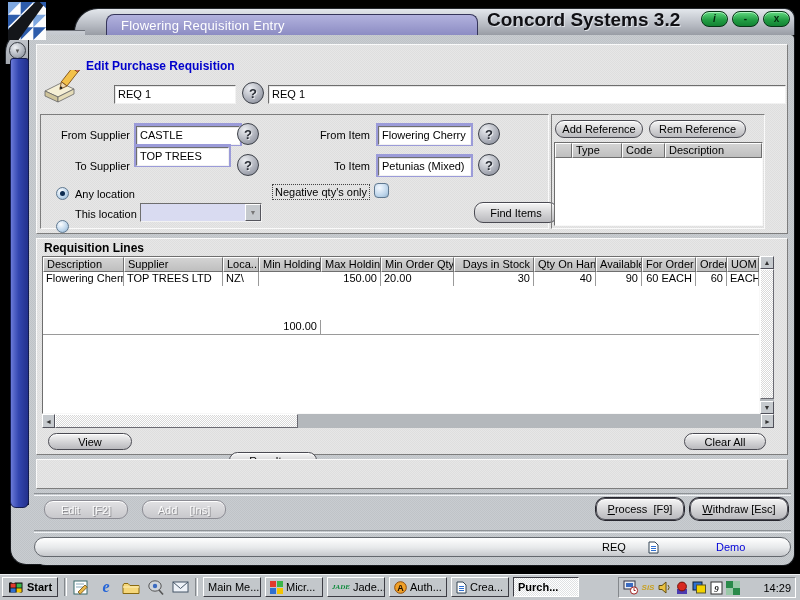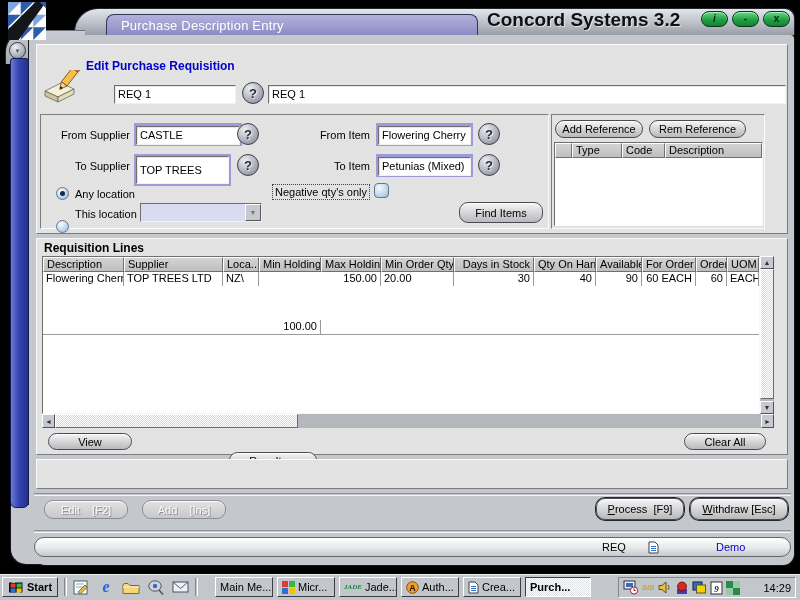--- a/index.html
+++ b/index.html
@@ -92,21 +92,21 @@
     <path d="M30 0 L36 0 L36 6 Z" fill="#2d5cab"></path>
   </svg>
 </div>
 
 <div class="abs circlebtn" style="left:9px; top:42px;">
     <span>▼</span>
   </div>
 <div class="abs bluebar" style="left:10px; top:58px; width:19px; height:450px;"></div>
 
 <div class="abs tab" style="left:106px; top:14px; width:372px; height:21px;">
-  <span>Purchase Description Entry</span>
+  <span>Flowering Requisition Entry</span>
 </div>
 <div class="abs apptitle" style="left:487px; top:9px;">Concord Systems 3.2</div>
 <div class="abs tbtn" style="left:701px; top:11px;">
     <i>i</i>
   </div>
 <div class="abs tbtn" style="left:732px; top:11px;">
     <span>-</span>
   </div>
 <div class="abs tbtn" style="left:763px; top:11px;">
     <span>x</span>
@@ -151,21 +151,21 @@
 
 <div class="abs lbl" style="left:296px; top:128px; width:74px; text-align:right;">From Item</div>
 <div class="abs hl-wrap" style="left:376px; top:123px; width:97px; height:23px;">
   <input class="input" value="Flowering Cherry" style="">
 </div>
 <div class="abs helpbtn" style="left:478px; top:123px;">
     <span>?</span>
   </div>
 
 <div class="abs lbl" style="left:44px; top:159px; width:86px; text-align:right;">To Supplier</div>
-<div class="abs hl-wrap" style="left:134px; top:154px; width:97px; height:32px;">
+<div class="abs hl-wrap" style="left:134px; top:144px; width:97px; height:23px;">
   <input class="input" value="TOP TREES" style="">
 </div>
 <div class="abs helpbtn" style="left:237px; top:154px;">
     <span>?</span>
   </div>
 
 <div class="abs lbl" style="left:296px; top:159px; width:74px; text-align:right;">To Item</div>
 <div class="abs hl-wrap" style="left:376px; top:154px; width:97px; height:23px;">
   <input class="input" value="Petunias (Mixed)" style="">
 </div>
@@ -179,21 +179,21 @@
 <div class="abs lbl" style="left:75px; top:207px;">This location</div>
 
 <div class="abs dd" style="left:140px; top:203px; width:122px; height:19px;">
   <span class="lbl" style="padding:2px 3px;"></span>
   <span class="ddbtn">▼</span>
 </div>
 
 <div class="abs lbl dotted" style="left:272px; top:184px;">Negative qty's only</div>
 <div class="abs checkbox" style="left:374px; top:183px;"></div>
 
-<div class="abs pill" style="left:459px; top:202px; width:84px; height:21px;"><span>Find Items</span></div>
+<div class="abs pill" style="left:474px; top:202px; width:84px; height:21px;"><span>Find Items</span></div>
 
 <div class="abs sunken" style="left:551px; top:114px; width:214px; height:115px;"></div>
 <div class="abs pill" style="left:555px; top:120px; width:88px; height:18px;"><span>Add Reference</span></div>
 <div class="abs pill" style="left:649px; top:120px; width:97px; height:18px;"><span>Rem Reference</span></div>
 <div class="abs grid" style="left:554px; top:142px; width:209px; height:84px;">
   <div class="gh">
       <div class="th" style="width: 17px;"></div>
       <div class="th" style="width: 50px;">Type</div>
       <div class="th" style="width: 43px;">Code</div>
       <div class="th" style="flex: 1 1 0%;">Description</div>
@@ -315,21 +315,21 @@
       </svg>
     </div>
     <div class="qlbtn">
       <svg width="18" height="14">
         <rect x="1" y="2" width="15" height="10" fill="#eef2f8" stroke="#445566"></rect>
         <path d="M1 2 L8.5 8.5 L16 2" fill="none" stroke="#445566"></path>
       </svg>
     </div>
   </div>
 <div class="abs sep" style="left:195px; top:578px; height:18px;"></div>
-<div class="abs" style="left:203px; top:577px; height:20px; display:flex; gap:4px;margin-left:12px;">
+<div class="abs" style="left:203px; top:577px; height:20px; display:flex; gap:4px;">
     <div class="task-btn">
       <span>Main Me...</span>
     </div>
     <div class="task-btn">
       <span class="ticon">
         <svg width="13" height="13">
           <rect width="6" height="6" fill="#e23b2e"></rect>
           <rect x="7" width="6" height="6" fill="#3bb54a"></rect>
           <rect y="7" width="6" height="6" fill="#2f6fd0"></rect>
           <rect x="7" y="7" width="6" height="6" fill="#f3c300"></rect>

